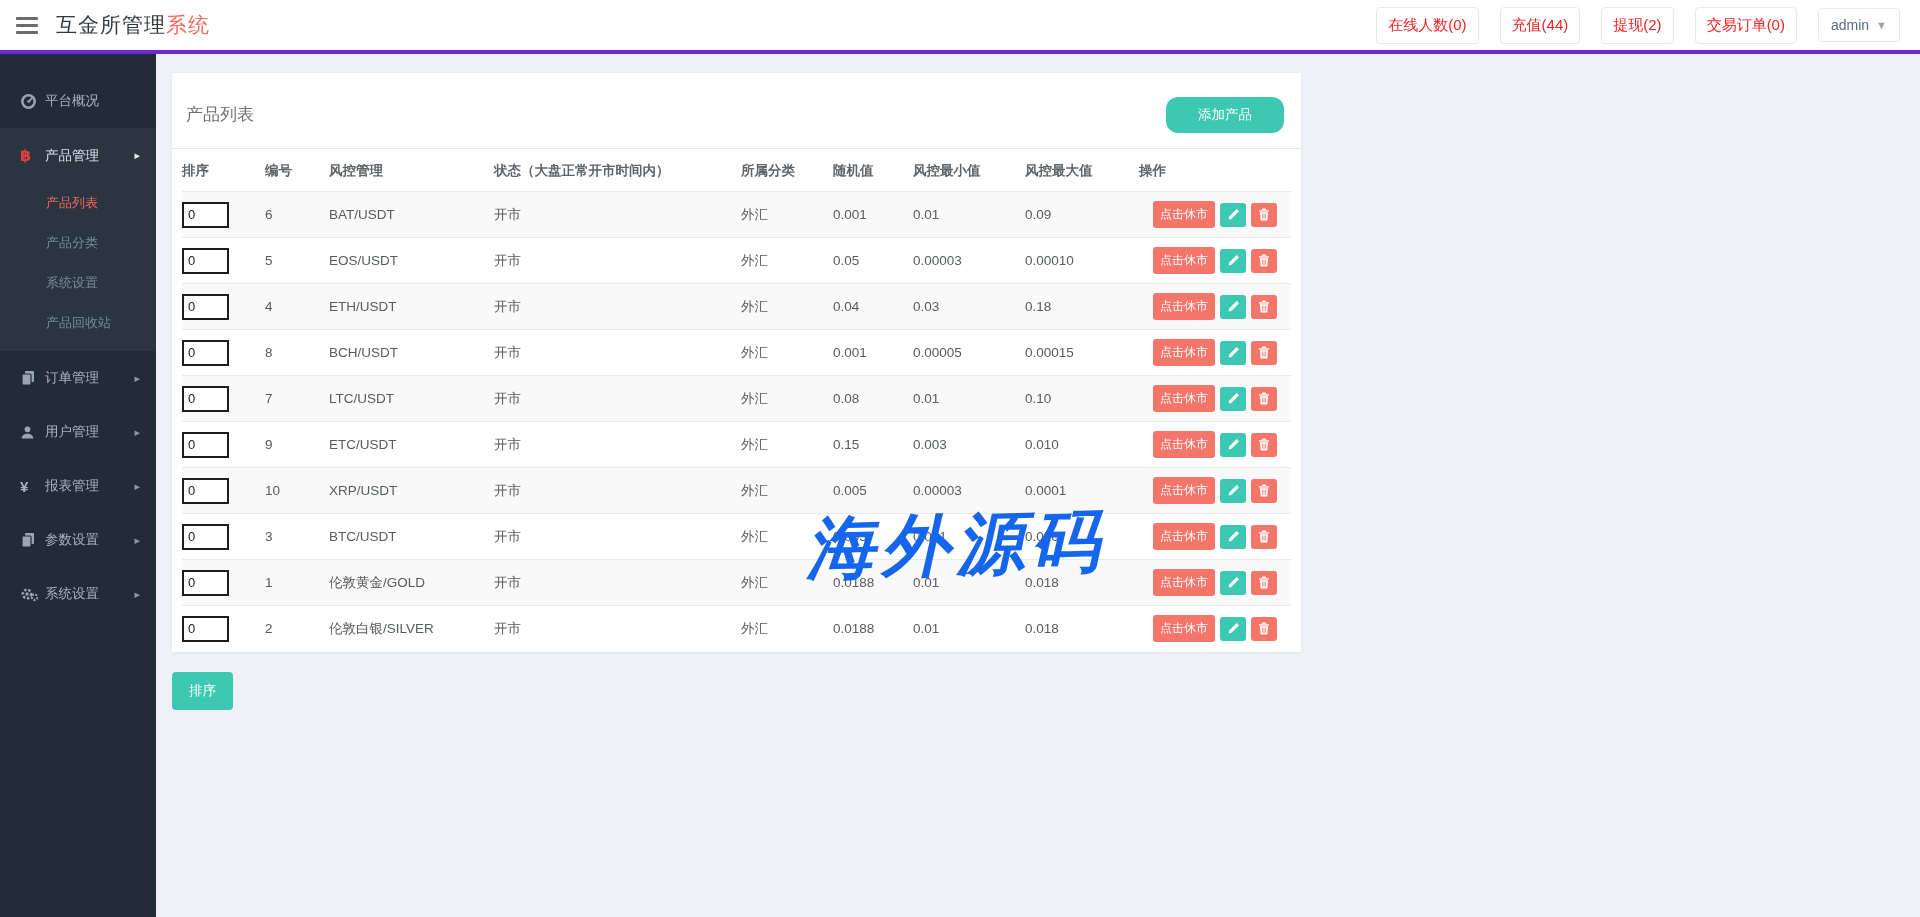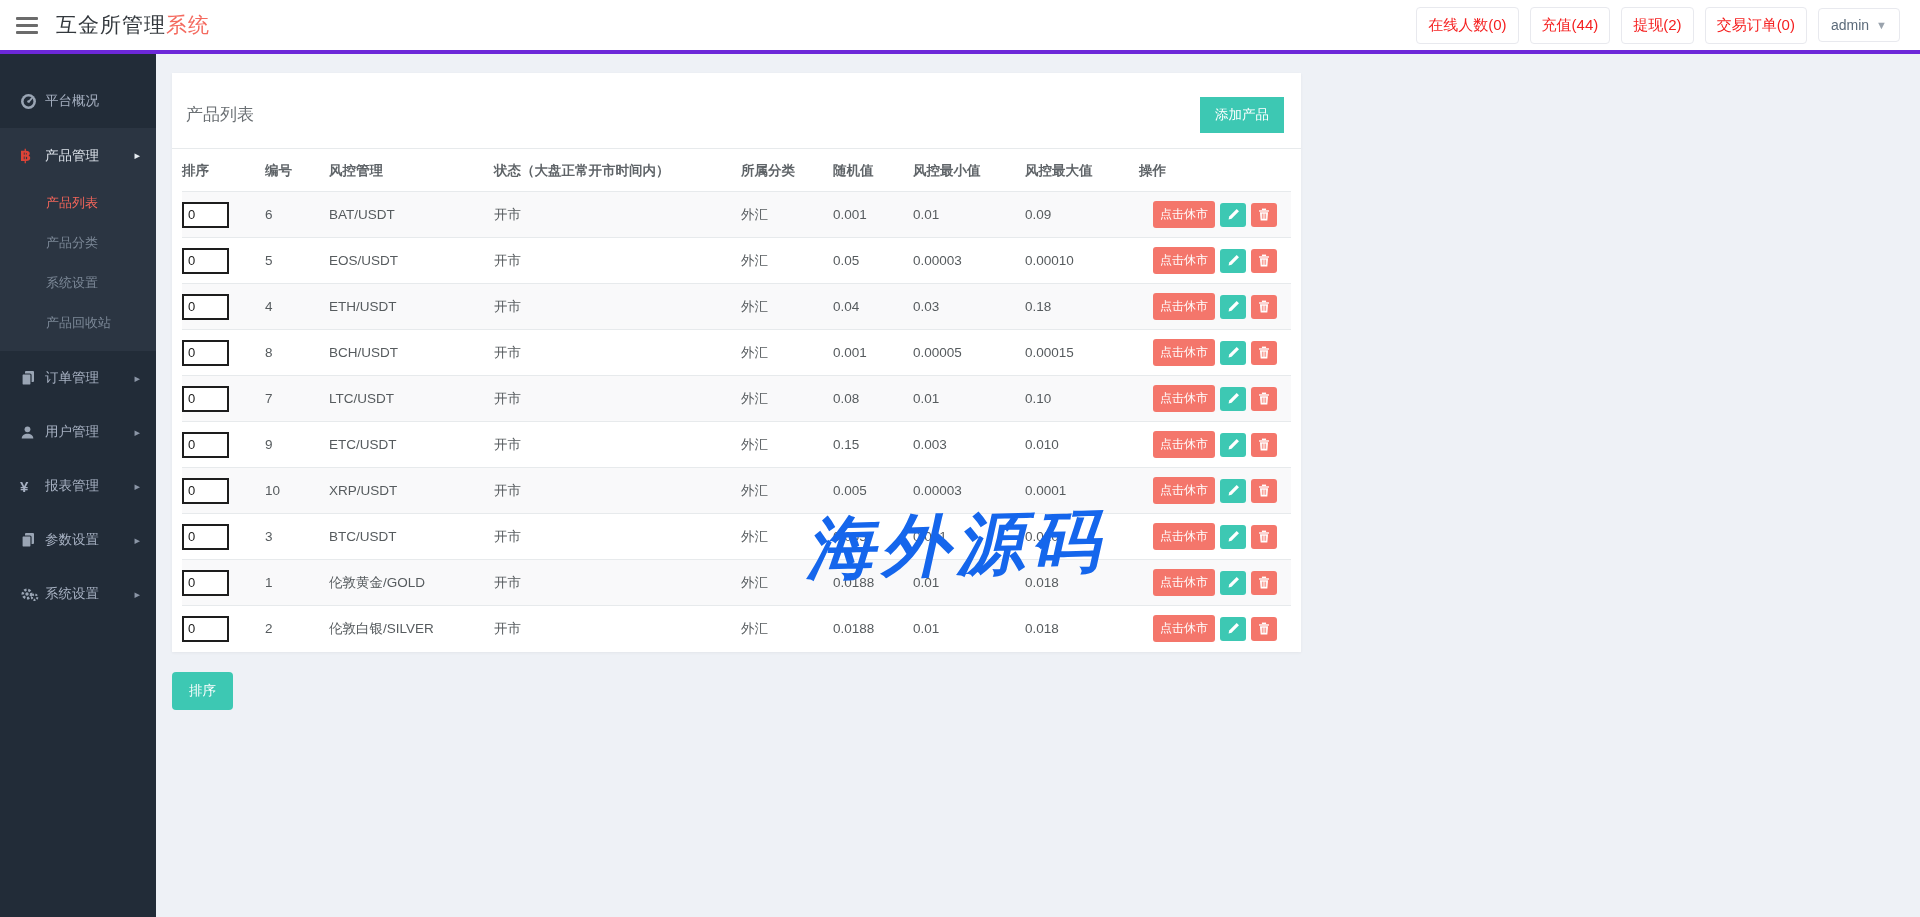--- a/index.html
+++ b/index.html
@@ -5,21 +5,21 @@
   * { margin:0; padding:0; box-sizing:border-box; }
   html,body { width:1920px; height:917px; overflow:hidden; }
   body { font-family:"Liberation Sans","DejaVu Sans",sans-serif; background:#eef1f6; position:relative; }
 
   
   .topbar { height:54px; background:#fff; border-bottom:4px solid #6d28d9; display:flex; align-items:center; padding:0 20px 0 16px; position:relative; z-index:5; }
   .hamburger { width:22px; display:flex; flex-direction:column; gap:4px; cursor:pointer; margin-right:18px; }
   .hamburger i { display:block; height:3px; background:#6b6b6b; border-radius:1px; }
   .brand { font-size:21px; color:#33383d; letter-spacing:1px; }
   .brand .accent { color:#f46a5f; }
-  .topbar-right { margin-left:auto; display:flex; align-items:center; gap:11px; }
+  .topbar-right { margin-left:auto; display:flex; align-items:center; gap:21px; }
   .stat-badge { border:1px solid #e8e9ee; border-radius:4px; padding:8px 11px; font-size:15px; color:#f51f1f; background:#fff; cursor:pointer; }
   .user-box { border:1px solid #e8e9ee; border-radius:4px; padding:8px 12px; font-size:14px; color:#5c6b7a; background:#fff; cursor:pointer; display:flex; align-items:center; gap:7px; }
   .user-box .caret { color:#9aa3ad; font-size:11px; }
 
   
   .layout { display:flex; height:863px; }
   .sidebar { width:156px; background:#222c38; flex:none; padding-top:20px; }
   .side-item { display:flex; align-items:center; padding:18px 16px 18px 20px; color:#a7b1c2; font-size:13.5px; cursor:pointer; }
   .side-item .s-icon { width:25px; flex:none; display:inline-flex; align-items:center; }
   .side-item .arrow { margin-left:auto; font-size:11px; color:#8b96a6; }
@@ -33,21 +33,21 @@
   .txt-icon.bitcoin { color:#dd4337; font-size:16px; }
 
   .main { flex:1; position:relative; }
 
   
   .card { width:1129px; margin:19px 0 0 16px; background:#fff; box-shadow:0 1px 3px rgba(0,0,0,.05); }
   .card-head { position:relative; padding:30px 18px 22px 14px; border-bottom:1px solid #e7eaec; }
   .card-title { font-size:17px; color:#6b7074; }
   .btn { display:inline-block; border:none; border-radius:4px; cursor:pointer; font-family:inherit; }
   .btn-teal { background:#3dc8b3; color:#fff; }
-  .add-btn { position:absolute; right:17px; top:24px; font-size:13.5px; padding:9px 15px; border-radius:0; }
+  .add-btn { position:absolute; right:17px; top:24px; font-size:13.5px; padding:9px 32px; border-radius:12px; }
 
   
   table { border-collapse:collapse; table-layout:fixed; width:1109px; margin:0 10px; }
   col.c1{width:83px} col.c2{width:64px} col.c3{width:165px} col.c4{width:247px}
   col.c5{width:92px} col.c6{width:80px} col.c7{width:112px} col.c8{width:114px} col.c9{width:152px}
   th { text-align:left; font-size:13.5px; color:#5f6468; font-weight:bold; padding:13px 6px 11px 0; }
   td { font-size:13.5px; color:#565b5e; padding:0 6px 0 0; height:46px; }
   tbody tr { border-top:1px solid #e7eaec; }
   tbody tr:nth-child(odd) { background:#f9f9fa; }
   .sort-input { width:47px; height:26px; border:2px solid #1d1d1d; background:#fff; font-size:13px; padding:1px 4px; font-family:inherit; color:#222; }

